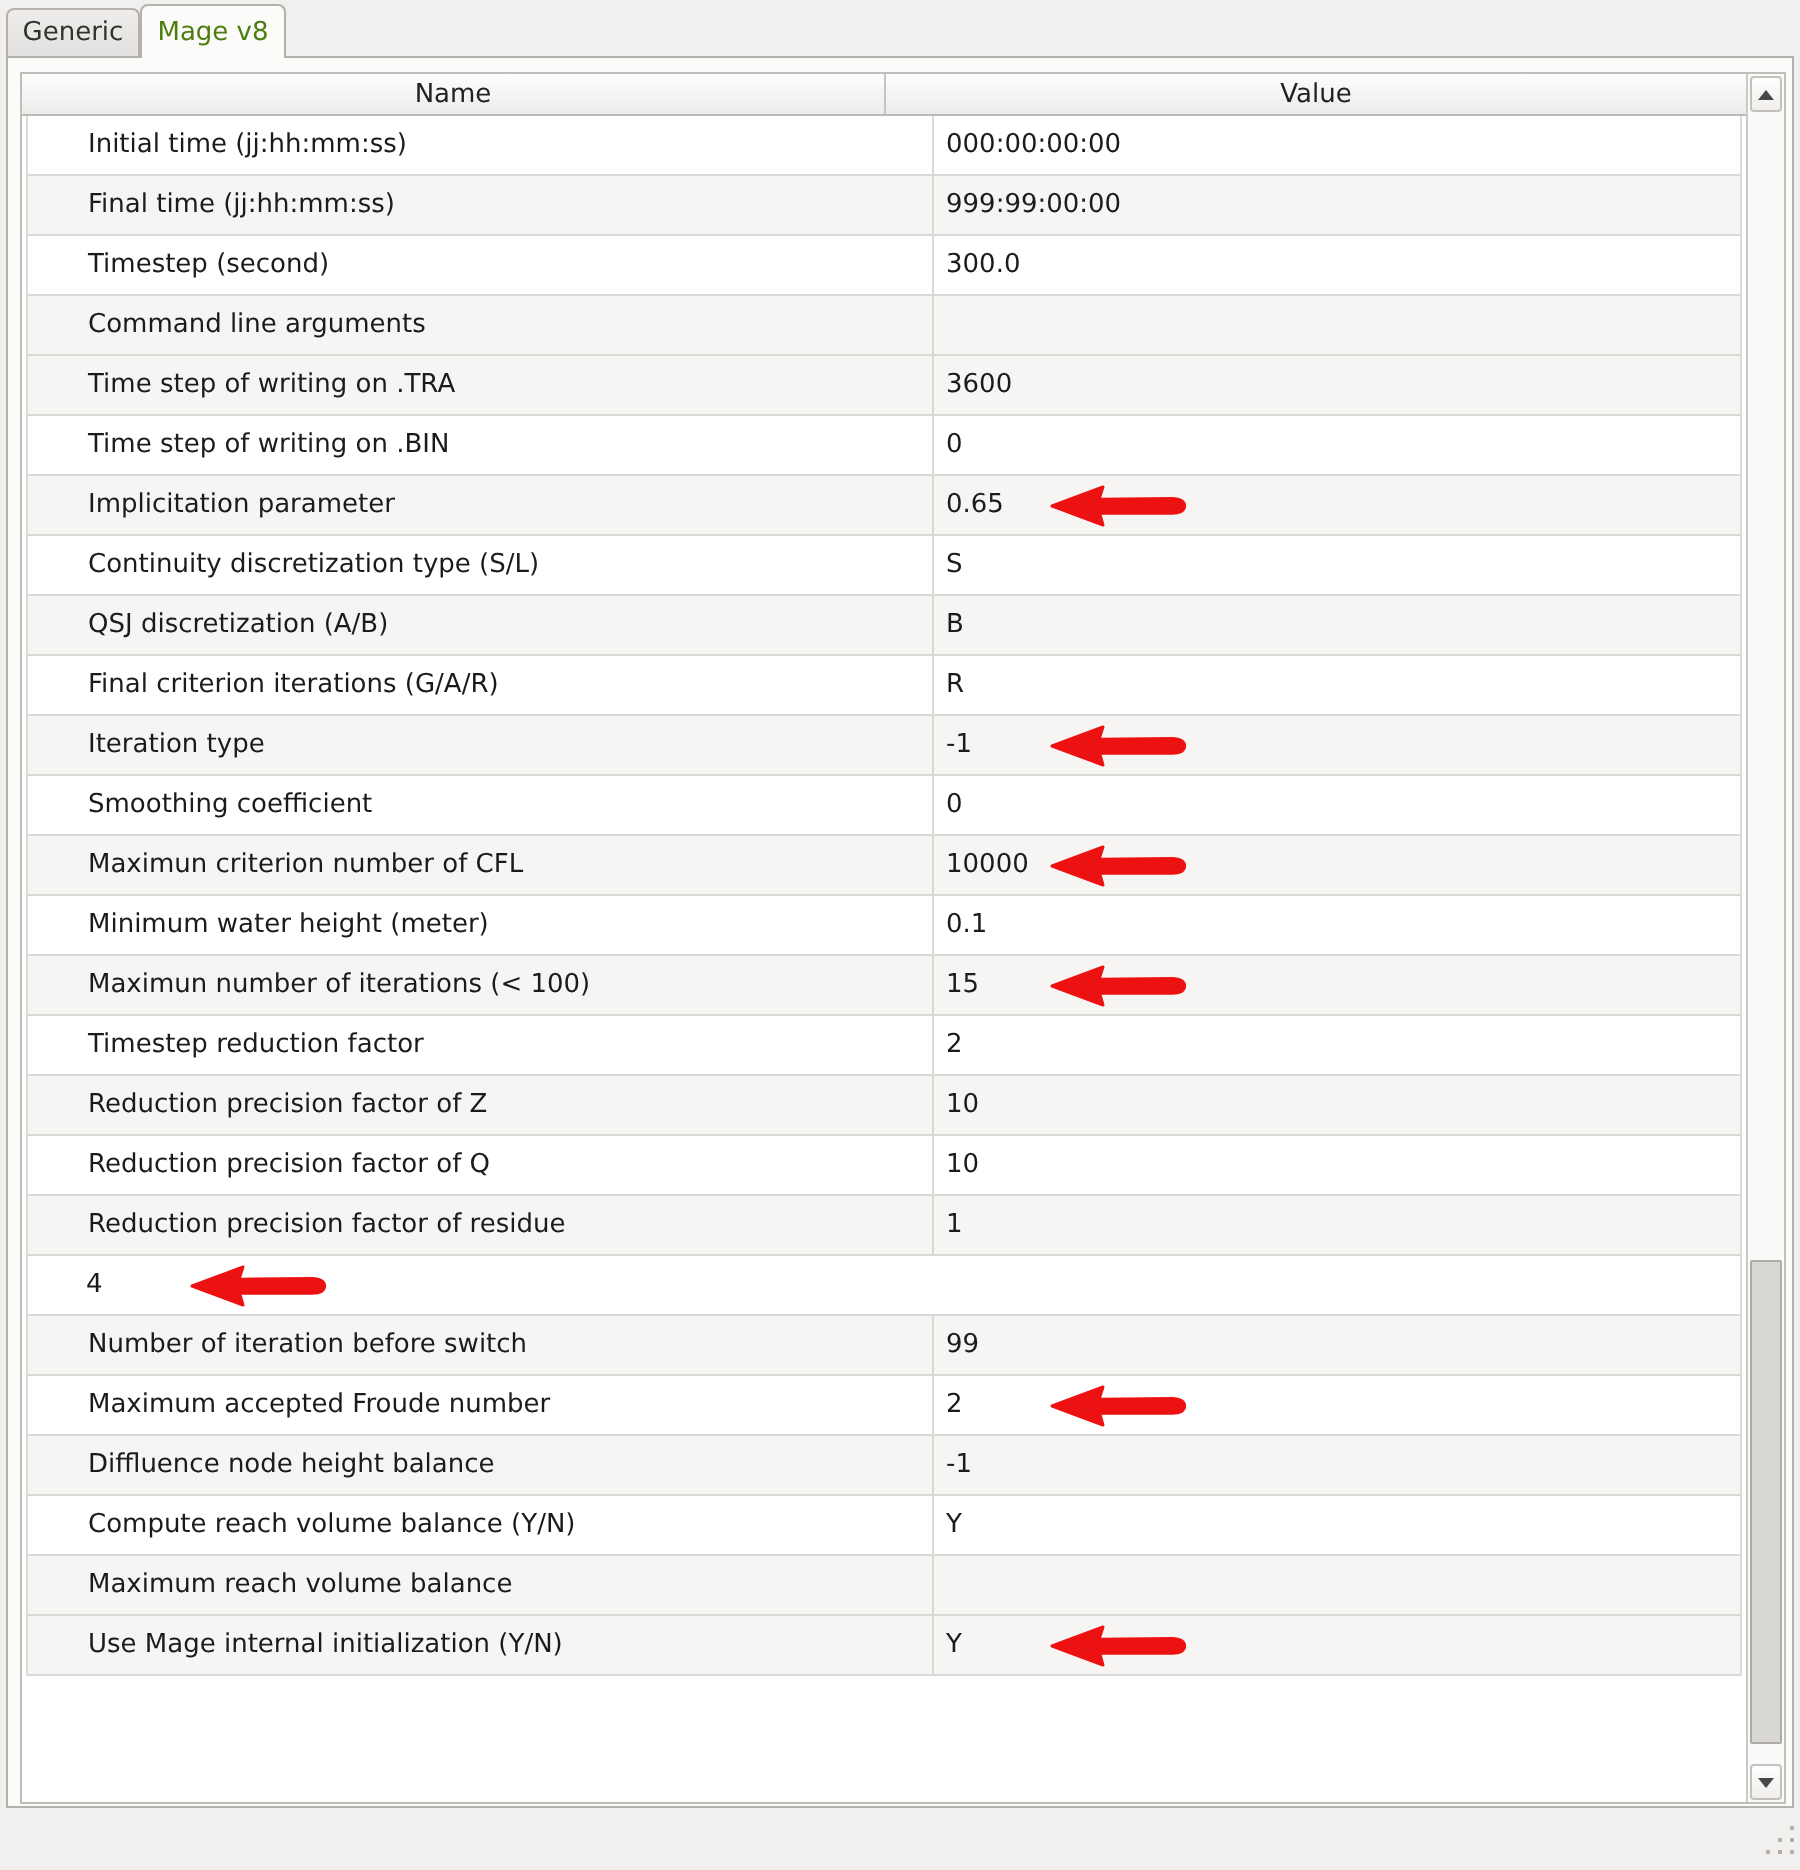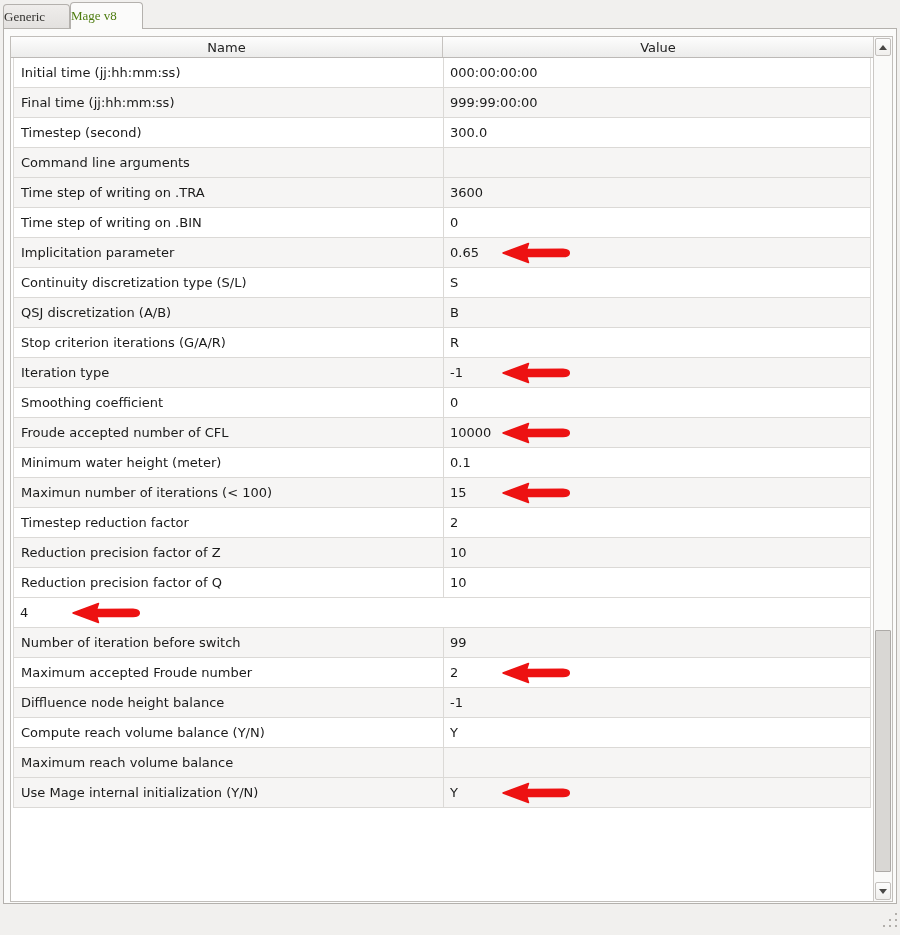--- a/index.html
+++ b/index.html
@@ -4,23 +4,23 @@
 <style>
   html,body{margin:0;padding:0;}
   body{
     width:900px;height:935px;position:relative;overflow:hidden;
     background:#f1f0ee;
     font-family:"DejaVu Sans","Liberation Sans",sans-serif;
     color:#1b1b1b;-webkit-font-smoothing:antialiased;
   }
   
   .tab{
-    position:absolute;display:flex;align-items:center;justify-content:flex-start;
+    position:absolute;display:flex;align-items:center;justify-content:center;
     font-size:13px;box-sizing:border-box;cursor:default;
-    border:1px solid #b4b1ad;border-bottom:none;border-radius:4px 4px 0 0;font-family:Liberation Serif, serif;
+    border:1px solid #b4b1ad;border-bottom:none;border-radius:4px 4px 0 0;
   }
   .tab-inactive{
     left:3px;top:4px;width:67px;height:24px;
     background:linear-gradient(#efedeb,#e3e1df);color:#33322f;
   }
   .tab-active{
     left:70px;top:2px;width:73px;height:27px;
     background:#fbfbfa;z-index:3;color:#4d7c0f;
   }
   
@@ -45,21 +45,21 @@
   }
   .hc-name{width:432px;border-right:1px solid #c6c3c0;}
   .hc-value{flex:1;}
   .rows{
     flex:1;overflow:hidden;background:#fff;
     padding-left:2px;padding-right:2px;box-sizing:border-box;
   }
   .row{
     height:30px;display:flex;box-sizing:border-box;background:#fff;
     border-bottom:1px solid #dbd9d6;
-    border-left:1px solid #dcdad7;border-right:1px solid #dcdad7;
+    border-left:1px solid #dcdad7;border-right:1px solid #dcdad7;padding-left:23px;
   }
   .row.alt{background:#f6f5f4;}
   .cell{
     display:flex;align-items:center;font-size:13px;
     white-space:nowrap;overflow:hidden;box-sizing:border-box;
   }
   .cell-name{width:430px;border-right:1px solid #dbd9d6;padding-left:7px;}
   .cell-value{flex:1;position:relative;padding-left:6px;}
   .arrow-wrap{
     position:absolute;left:57px;top:50%;transform:translateY(-50%);
@@ -167,21 +167,21 @@
     </div>
   </div>
           <div class="row alt">
     <div class="cell cell-name">QSJ discretization (A/B)</div>
     <div class="cell cell-value">
       <span>B</span>
 
     </div>
   </div>
           <div class="row">
-    <div class="cell cell-name">Stop criterion iterations (G/A/R)</div>
+    <div class="cell cell-name">Final criterion iterations (G/A/R)</div>
     <div class="cell cell-value">
       <span>R</span>
 
     </div>
   </div>
           <div class="row alt">
     <div class="cell cell-name">Iteration type</div>
     <div class="cell cell-value">
       <span>-1</span>
       <span class="arrow-wrap">
@@ -192,21 +192,21 @@
     </div>
   </div>
           <div class="row">
     <div class="cell cell-name">Smoothing coefficient</div>
     <div class="cell cell-value">
       <span>0</span>
 
     </div>
   </div>
           <div class="row alt">
-    <div class="cell cell-name">Froude accepted number of CFL</div>
+    <div class="cell cell-name">Maximun criterion number of CFL</div>
     <div class="cell cell-value">
       <span>10000</span>
       <span class="arrow-wrap">
         <svg width="72" height="22" viewBox="0 0 72 22">
           <path d="M2 11 L27.5 1.5 L25.5 7.6 L62 7.3 Q68.5 7.6 68.3 11.2 Q68 14.6 62 14.6 L25.8 14.6 L27.5 20.5 Z" fill="#ed1212" stroke="#ed1212" stroke-width="1.5" stroke-linejoin="round"></path>
         </svg>
       </span>
     </div>
   </div>
           <div class="row">
@@ -238,20 +238,27 @@
     <div class="cell cell-name">Reduction precision factor of Z</div>
     <div class="cell cell-value">
       <span>10</span>
 
     </div>
   </div>
           <div class="row">
     <div class="cell cell-name">Reduction precision factor of Q</div>
     <div class="cell cell-value">
       <span>10</span>
+
+    </div>
+  </div>
+          <div class="row alt">
+    <div class="cell cell-name">Reduction precision factor of residue</div>
+    <div class="cell cell-value">
+      <span>1</span>
 
     </div>
   </div>
           <div class="row">
     <div class="cell cell-value">
       <span>4</span>
       <span class="arrow-wrap">
         <svg width="72" height="22" viewBox="0 0 72 22">
           <path d="M2 11 L27.5 1.5 L25.5 7.6 L62 7.3 Q68.5 7.6 68.3 11.2 Q68 14.6 62 14.6 L25.8 14.6 L27.5 20.5 Z" fill="#ed1212" stroke="#ed1212" stroke-width="1.5" stroke-linejoin="round"></path>
         </svg>

